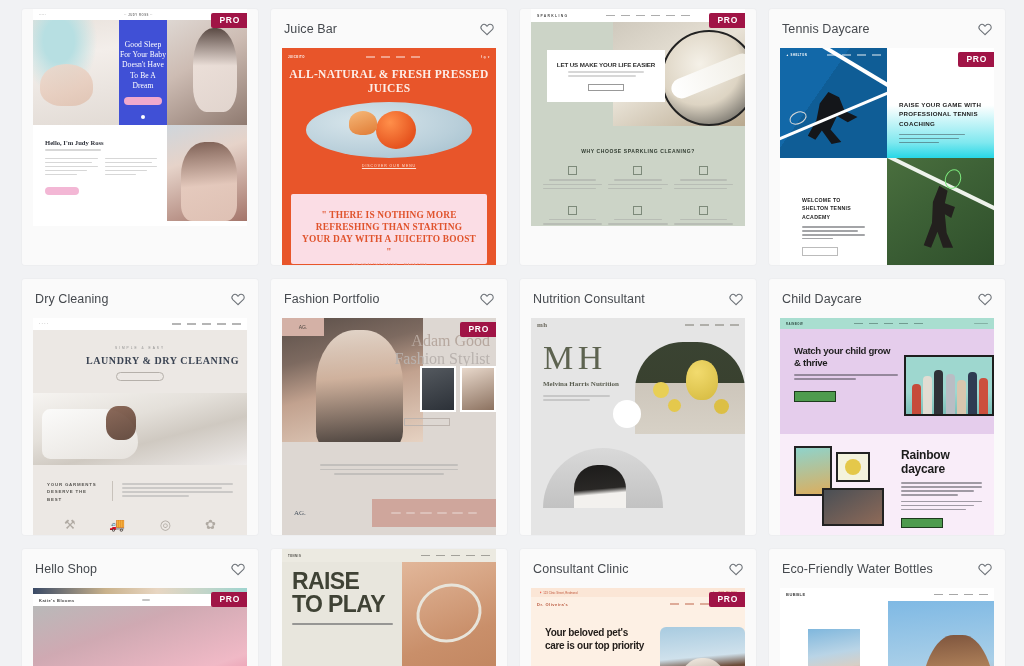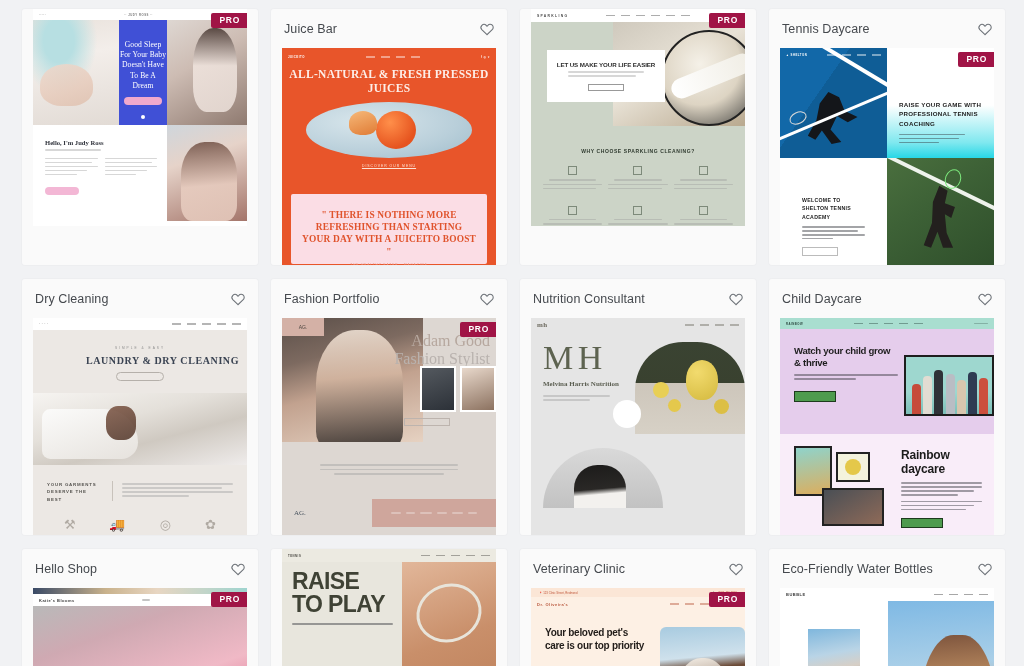--- a/index.html
+++ b/index.html
@@ -903,21 +903,21 @@
             </div>
           </div>
 
         </div>
       </div>
     </div>
   </div>
 
   <div class="card">
     <div class="card-header">
-      <span class="card-title">Veterinary Clinic</span>
+      <span class="card-title">Consultant Clinic</span>
       <span class="fav-icon">
         <svg viewBox="0 0 24 24" fill="none" stroke="currentColor" stroke-width="1.6">
             <path d="M12 20.5 4.2 12.9a4.6 4.6 0 0 1 6.5-6.5l1.3 1.3 1.3-1.3a4.6 4.6 0 1 1 6.5 6.5z"></path>
           </svg>
       </span>
     </div>
     <div class="thumb-wrap">
       <span class="pro-badge">PRO</span>
       <div class="thumb">
         <div class="c11">

